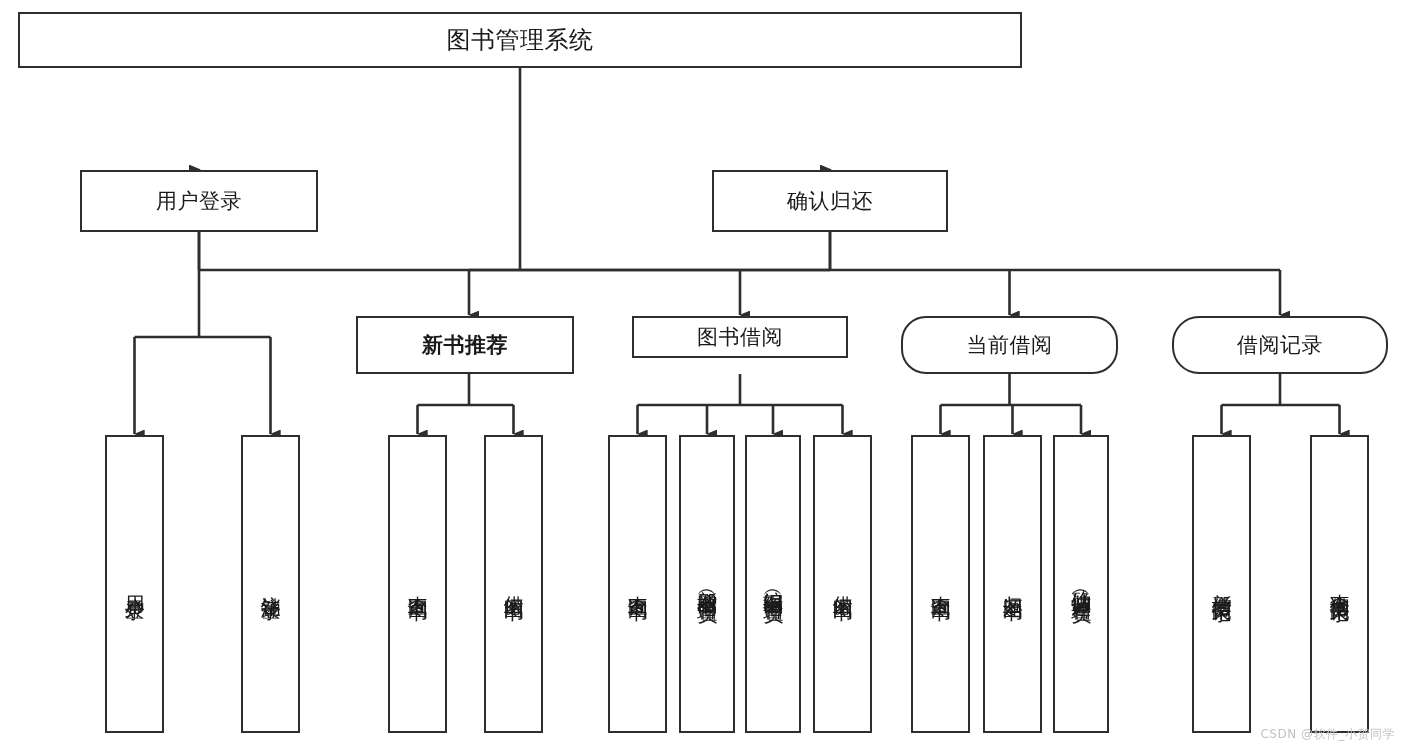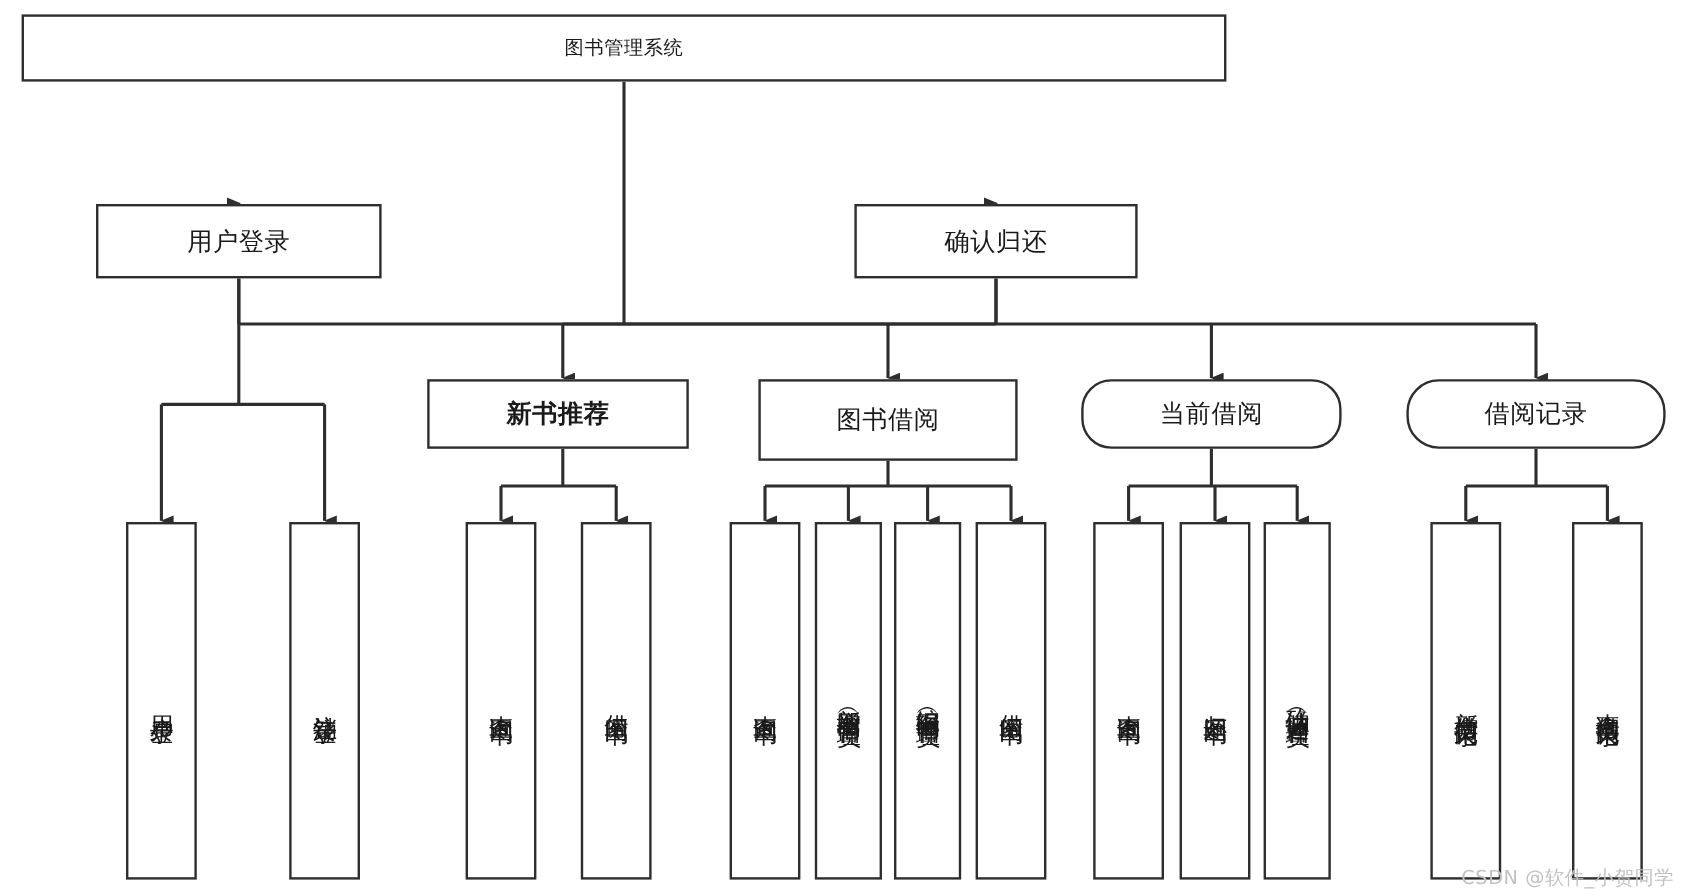--- a/index.html
+++ b/index.html
@@ -46,34 +46,34 @@
   .node-box.vertical {
     writing-mode: vertical-rl;
     text-orientation: upright;
     font-size: 20px;
     letter-spacing: 2px;
     padding: 6px 0;
     align-items: center;
     justify-content: center;
   }
   .node-box.root {
-    font-size: 16px;
+    font-size: 24px;
   }
   .node-label {
     display: block;
     white-space: pre-line;
   }
   .node-box.vertical .node-label {
     white-space: normal;
   }
   #watermark {
     position: absolute;
     right: 10px;
     bottom: 4px;
-    font-size: 16px;
+    font-size: 12px;
     color: #c2c2c2;
     letter-spacing: 0.5px;
     user-select: none;
     white-space: nowrap;
   }
 </style>
 </head>
 <body>
 
 <div id="diagram-root">
@@ -127,21 +127,21 @@
       </div>
       <div class="node-box horizontal" style="left: 80px; top: 170px; width: 238px; height: 62px;">
         <span class="node-label">用户登录</span>
       </div>
       <div class="node-box horizontal" style="left: 712px; top: 170px; width: 236px; height: 62px;">
         <span class="node-label">确认归还</span>
       </div>
       <div class="node-box horizontal" style="left: 356px; top: 316px; width: 218px; height: 58px; font-weight: bold;">
         <span class="node-label">新书推荐</span>
       </div>
-      <div class="node-box horizontal" style="left: 632px; top: 316px; width: 216px; height: 68px;">
+      <div class="node-box horizontal" style="left: 632px; top: 316px; width: 216px; height: 42px;">
         <span class="node-label">图书借阅</span>
       </div>
       <div class="node-box horizontal" style="left: 901px; top: 316px; width: 217px; height: 58px; border-radius: 25px;">
         <span class="node-label">当前借阅</span>
       </div>
       <div class="node-box horizontal" style="left: 1172px; top: 316px; width: 216px; height: 58px; border-radius: 27px;">
         <span class="node-label">借阅记录</span>
       </div>
       <div class="node-box vertical" style="left: 105px; top: 435px; width: 59px; height: 298px;">
         <span class="node-label">用户登录</span>

